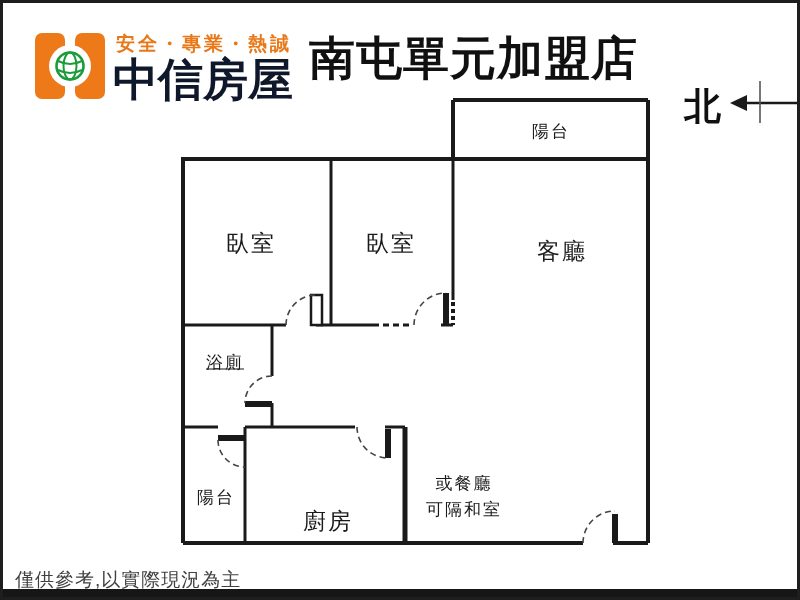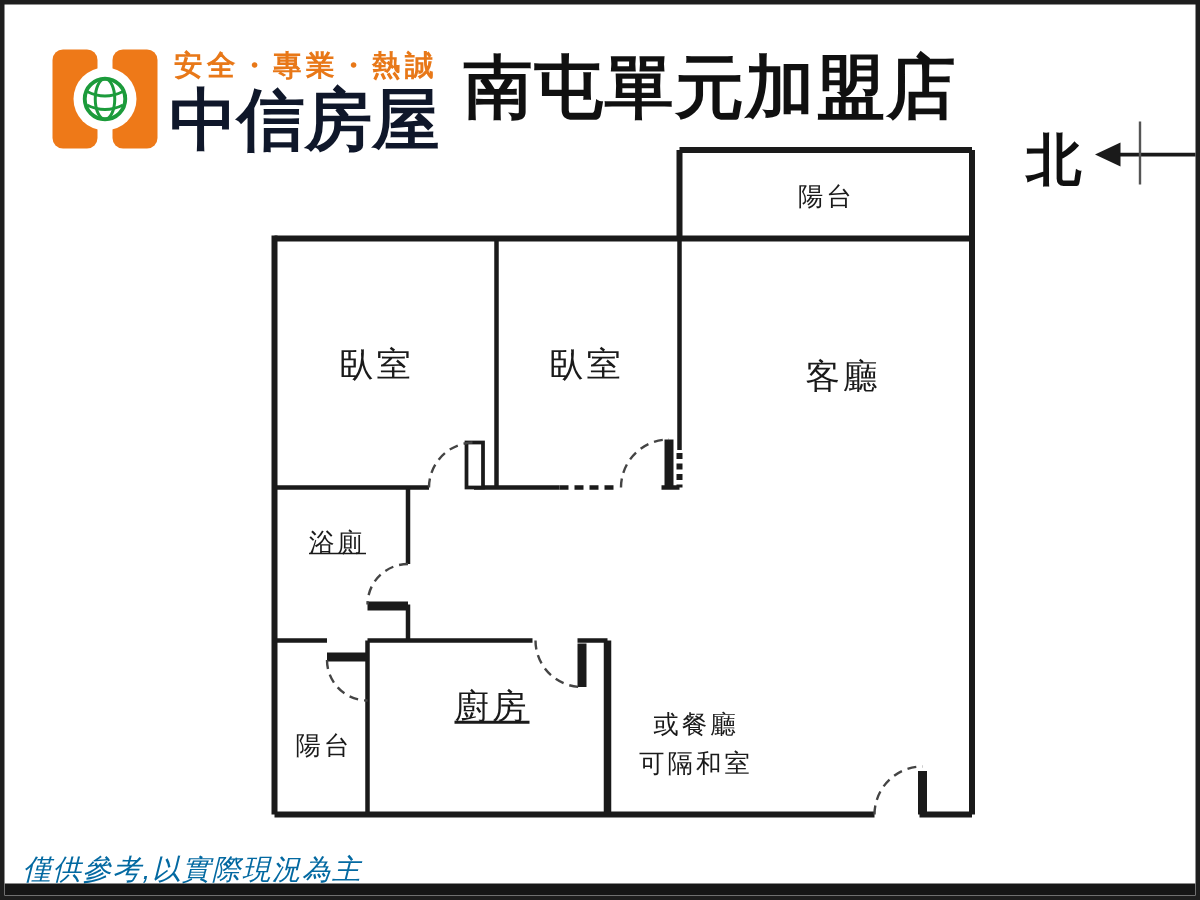--- a/index.html
+++ b/index.html
@@ -22,24 +22,24 @@
   #north-label{left:681px;top:79px;font-size:37px;font-weight:bold;color:#101010;}
   
   #plan-svg{left:0;top:0;width:800px;height:600px;}
   .room-label{position:absolute;transform:translate(-50%,-50%);font-size:23px;color:#1a1a1a;white-space:nowrap;letter-spacing:2px;}
   #label-balcony-top{left:548px;top:128px;font-size:17px;}
   #label-bedroom-1{left:248px;top:240px;}
   #label-bedroom-2{left:388px;top:240px;}
   #label-living{left:559px;top:248px;font-family:Liberation Serif, serif;}
   #label-bathroom{left:222px;top:359px;font-size:17px;text-decoration:underline;}
   #label-balcony-bottom{left:213px;top:494px;font-size:17px;}
-  #label-kitchen{left:325px;top:468px;text-decoration:underline;}
+  #label-kitchen{left:325px;top:518px;}
   #label-flex{left:461px;top:494px;font-size:17px;text-align:center;line-height:1.55;}
   
-  #disclaimer{left:12px;top:564px;font-size:19px;color:#0369a1;letter-spacing:1px;font-style:italic;}
+  #disclaimer{left:12px;top:564px;font-size:19px;color:#404040;letter-spacing:1px;}
   #bottom-bar{left:0;bottom:0;width:100%;height:8px;background:#161616;}
 </style>
 </head>
 <body>
 
 <div id="stage">
 
   <div id="logo" class="abs">
     <div id="logo-block-left" class="logo-block"></div>
     <div id="logo-block-right" class="logo-block"></div>

